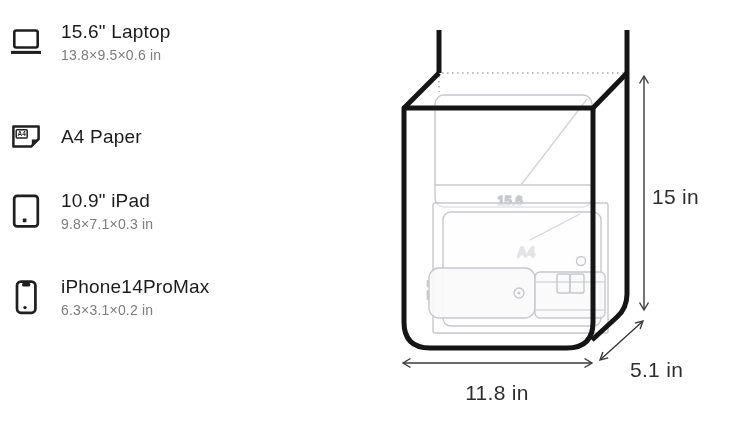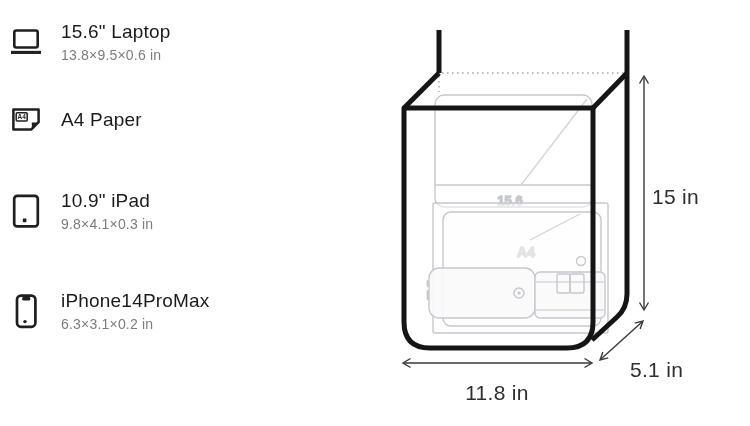--- a/index.html
+++ b/index.html
@@ -47,21 +47,21 @@
           <rect x="4.3" y="1.5" width="23.4" height="17" rx="2" fill="none" stroke="#1f1f1f" stroke-width="2.6"></rect>
           <line x1="1" y1="23.4" x2="31" y2="23.4" stroke="#1f1f1f" stroke-width="3.1"></line>
         </svg>
       </div>
       <div class="txt">
         <div class="title">15.6" Laptop</div>
         <div class="dims">13.8×9.5×0.6 in</div>
       </div>
     </div>
 
-    <div class="item" style="top:98px">
+    <div class="item" style="top:115px">
       <div class="icon-box">
         <svg width="32" height="27" viewBox="0 0 32 27">
           <path d="M3.4,2.4 H28.6 V15.2 L21.4,22.4 H3.4 Z" fill="none" stroke="#1f1f1f" stroke-width="2.5" stroke-linejoin="round"></path>
           <path d="M28.2,15.6 L21.8,22 V15.6 Z" fill="#1f1f1f"></path>
           <rect x="6.2" y="5.8" width="11" height="8.2" rx="1" fill="none" stroke="#1f1f1f" stroke-width="1.5"></rect>
           <text x="11.7" y="12.3" text-anchor="middle" font-size="6.5" font-weight="700" font-family="Liberation Sans, sans-serif" fill="#1f1f1f">A4</text>
         </svg>
       </div>
       <div class="txt">
         <div class="title">A4 Paper</div>
@@ -70,25 +70,25 @@
 
     <div class="item" style="top:189px">
       <div class="icon-box">
         <svg width="30" height="35" viewBox="0 0 30 35">
           <rect x="3.2" y="1.8" width="23.6" height="30.6" rx="3" fill="none" stroke="#1f1f1f" stroke-width="2.7"></rect>
           <rect x="11.8" y="24.6" width="3.6" height="3.6" rx="0.6" fill="#1f1f1f"></rect>
         </svg>
       </div>
       <div class="txt">
         <div class="title">10.9" iPad</div>
-        <div class="dims">9.8×4.1×0.3 in</div>
+        <div class="dims">9.8×7.1×0.3 in</div>
       </div>
     </div>
 
-    <div class="item" style="top:289px">
+    <div class="item" style="top:275px">
       <div class="icon-box">
         <svg width="30" height="35" viewBox="0 0 30 35">
           <rect x="6" y="1.6" width="18.4" height="31.2" rx="4" fill="none" stroke="#1f1f1f" stroke-width="2.7"></rect>
           <rect x="11" y="2.8" width="8.4" height="3.8" rx="1.9" fill="#1f1f1f"></rect>
           <circle cx="14" cy="27.6" r="1.7" fill="#1f1f1f"></circle>
         </svg>
       </div>
       <div class="txt">
         <div class="title">iPhone14ProMax</div>
         <div class="dims">6.3×3.1×0.2 in</div>

